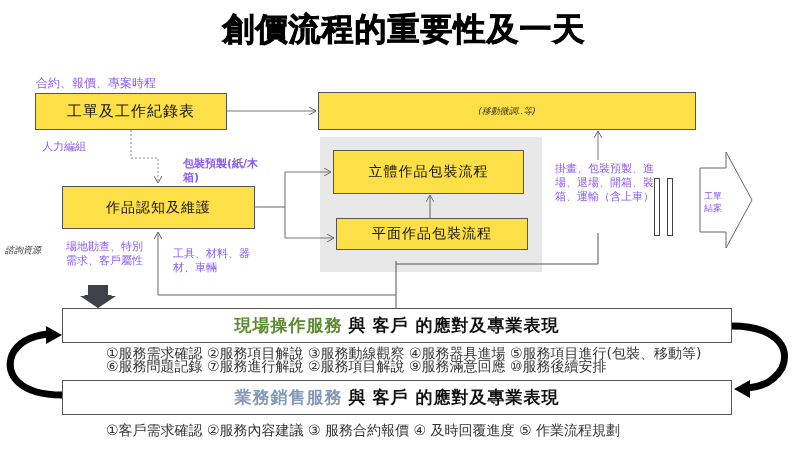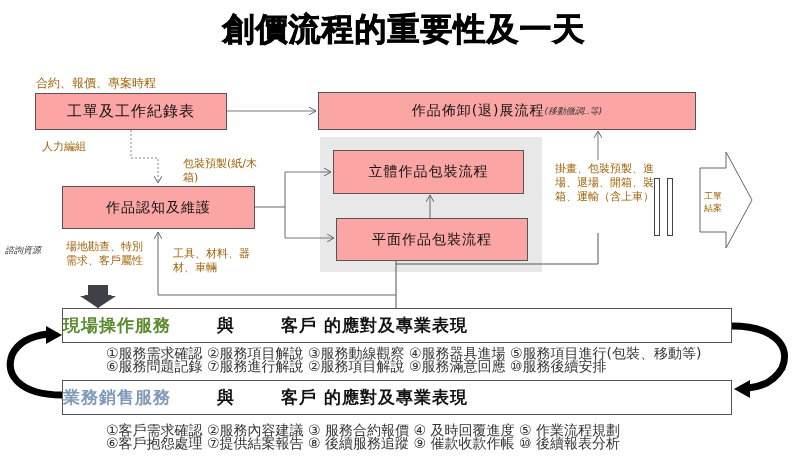--- a/index.html
+++ b/index.html
@@ -1,24 +1,24 @@
 <!DOCTYPE html>
 <html><head>
 <meta charset="utf-8">
 <style>
   * { box-sizing: border-box; margin: 0; padding: 0; }
   html, body { width: 800px; height: 464px; background: #ffffff; overflow: hidden; }
   body { position: relative; font-family: "DejaVu Sans", "Liberation Sans", sans-serif; color: #111; }
   .abs { position: absolute; }
   .title { left: 4px; top: 8px; width: 800px; text-align: center; font-family: "DejaVu Serif", "Liberation Serif", serif; font-weight: 900; font-size: 32px; letter-spacing: 1px; color: #000; -webkit-text-stroke: 0.8px #000; }
-  .box { position: absolute; border: 1px solid #555; background: #fca5a5; display: flex; align-items: center; justify-content: center; font-size: 14px; letter-spacing: 1px; color: #111; }
-  .lbl { position: absolute; font-size: 11px; line-height: 14px; color: #a16207; }
+  .box { position: absolute; border: 1px solid #555; background: #fde047; display: flex; align-items: center; justify-content: center; font-size: 14px; letter-spacing: 1px; color: #111; }
+  .lbl { position: absolute; font-size: 11px; line-height: 14px; color: #8b5cf6; }
   .small { font-size: 9px; color: #333; font-style: italic; }
   .gray-panel { left: 320px; top: 137px; width: 222px; height: 135px; background: #e8e8e8; }
-  .svc-box { position: absolute; border: 1px solid #555; background: #fff; display: flex; align-items: center; justify-content: flex-start; font-size: 17px; font-weight: bold; color: #111; letter-spacing: 1px; gap: 40px; }
+  .svc-box { position: absolute; border: 1px solid #555; background: #fff; display: flex; align-items: center; justify-content: center; font-size: 17px; font-weight: bold; color: #111; letter-spacing: 1px; }
   .svc-box .hl-green { color: #5a8a2e; }
   .svc-box .hl-blue { color: #8099b8; }
   .svc-box .sep { font-weight: bold; margin: 0 6px; }
   .list { position: absolute; font-size: 14px; line-height: 13px; color: #333; white-space: nowrap; }
   svg.lines { position: absolute; left: 0; top: 0; width: 800px; height: 464px; pointer-events: none; }
   .bar { position: absolute; border: 1px solid #444; background: #fff; width: 6px; height: 58px; }
 </style>
 </head>
 <body>
 
@@ -65,35 +65,34 @@
   <polygon points="750,380 734,389 750,398" fill="#000"></polygon>
 </svg>
 
 <div class="lbl" style="left:36px; top:76px; font-size:12px;">合約、報價、專案時程</div>
 
 <div class="box" style="left:35px; top:93px; width:192px; height:37px; font-size:15px;">
   <span>工單及工作紀錄表</span>
 </div>
 
 <div class="box" style="left:318px; top:92px; width:378px; height:38px;">
-  <span>作品佈卸(退)展流程</span>
   <span class="small" style="letter-spacing:0;">(移動微調..等)</span>
 </div>
 
 <div class="lbl" style="left:42px; top:140px;">人力編組</div>
-<div class="lbl" style="left:183px; top:157px; width:82px;">包裝預製(紙/木箱)</div>
+<div class="lbl" style="left:183px; top:157px; width:82px;font-weight:bold;">包裝預製(紙/木箱)</div>
 
 <div class="box" style="left:62px; top:186px; width:193px; height:43px;">
   <span>作品認知及維護</span>
 </div>
 
 <div class="box" style="left:333px; top:150px; width:191px; height:44px;">
   <span>立體作品包裝流程</span>
 </div>
-<div class="box" style="left:336px; top:218px; width:192px; height:43px;">
+<div class="box" style="left:336px; top:218px; width:192px; height:32px;">
   <span>平面作品包裝流程</span>
 </div>
 
 <div class="lbl small" style="left:5px; top:243px;">諮詢資源</div>
 <div class="lbl" style="left:66px; top:240px; width:85px;">場地勘查、特別需求、客戶屬性</div>
 <div class="lbl" style="left:173px; top:247px; width:82px;">工具、材料、器材、車輛</div>
 <div class="lbl" style="left:555px; top:162px; width:100px; background:#fff;">掛畫、包裝預製、進場、退場、開箱、裝箱、運輸（含上車）</div>
 
 <div class="bar" style="left:654px; top:178px;"></div>
 <div class="bar" style="left:667px; top:178px;"></div>
@@ -109,14 +108,13 @@
   <div>⑥服務問題記錄 ⑦服務進行解說 ②服務項目解說 ⑨服務滿意回應 ⑩服務後續安排</div>
 </div>
 
 <div class="svc-box" style="left:62px; top:380px; width:670px; height:35px;">
   <span class="hl-blue">業務銷售服務</span>
   <span class="sep">與</span>
   <span>客戶 的應對及專業表現</span>
 </div>
 <div class="list" style="left:106px; top:424px;">
   <div>①客戶需求確認 ②服務內容建議 ③ 服務合約報價 ④ 及時回覆進度 ⑤ 作業流程規劃</div>
-  <div>⑥客戶抱怨處理 ⑦提供結案報告 ⑧ 後續服務追蹤 ⑨ 催款收款作帳 ⑩ 後續報表分析</div>
 </div>
 
 </body></html>

